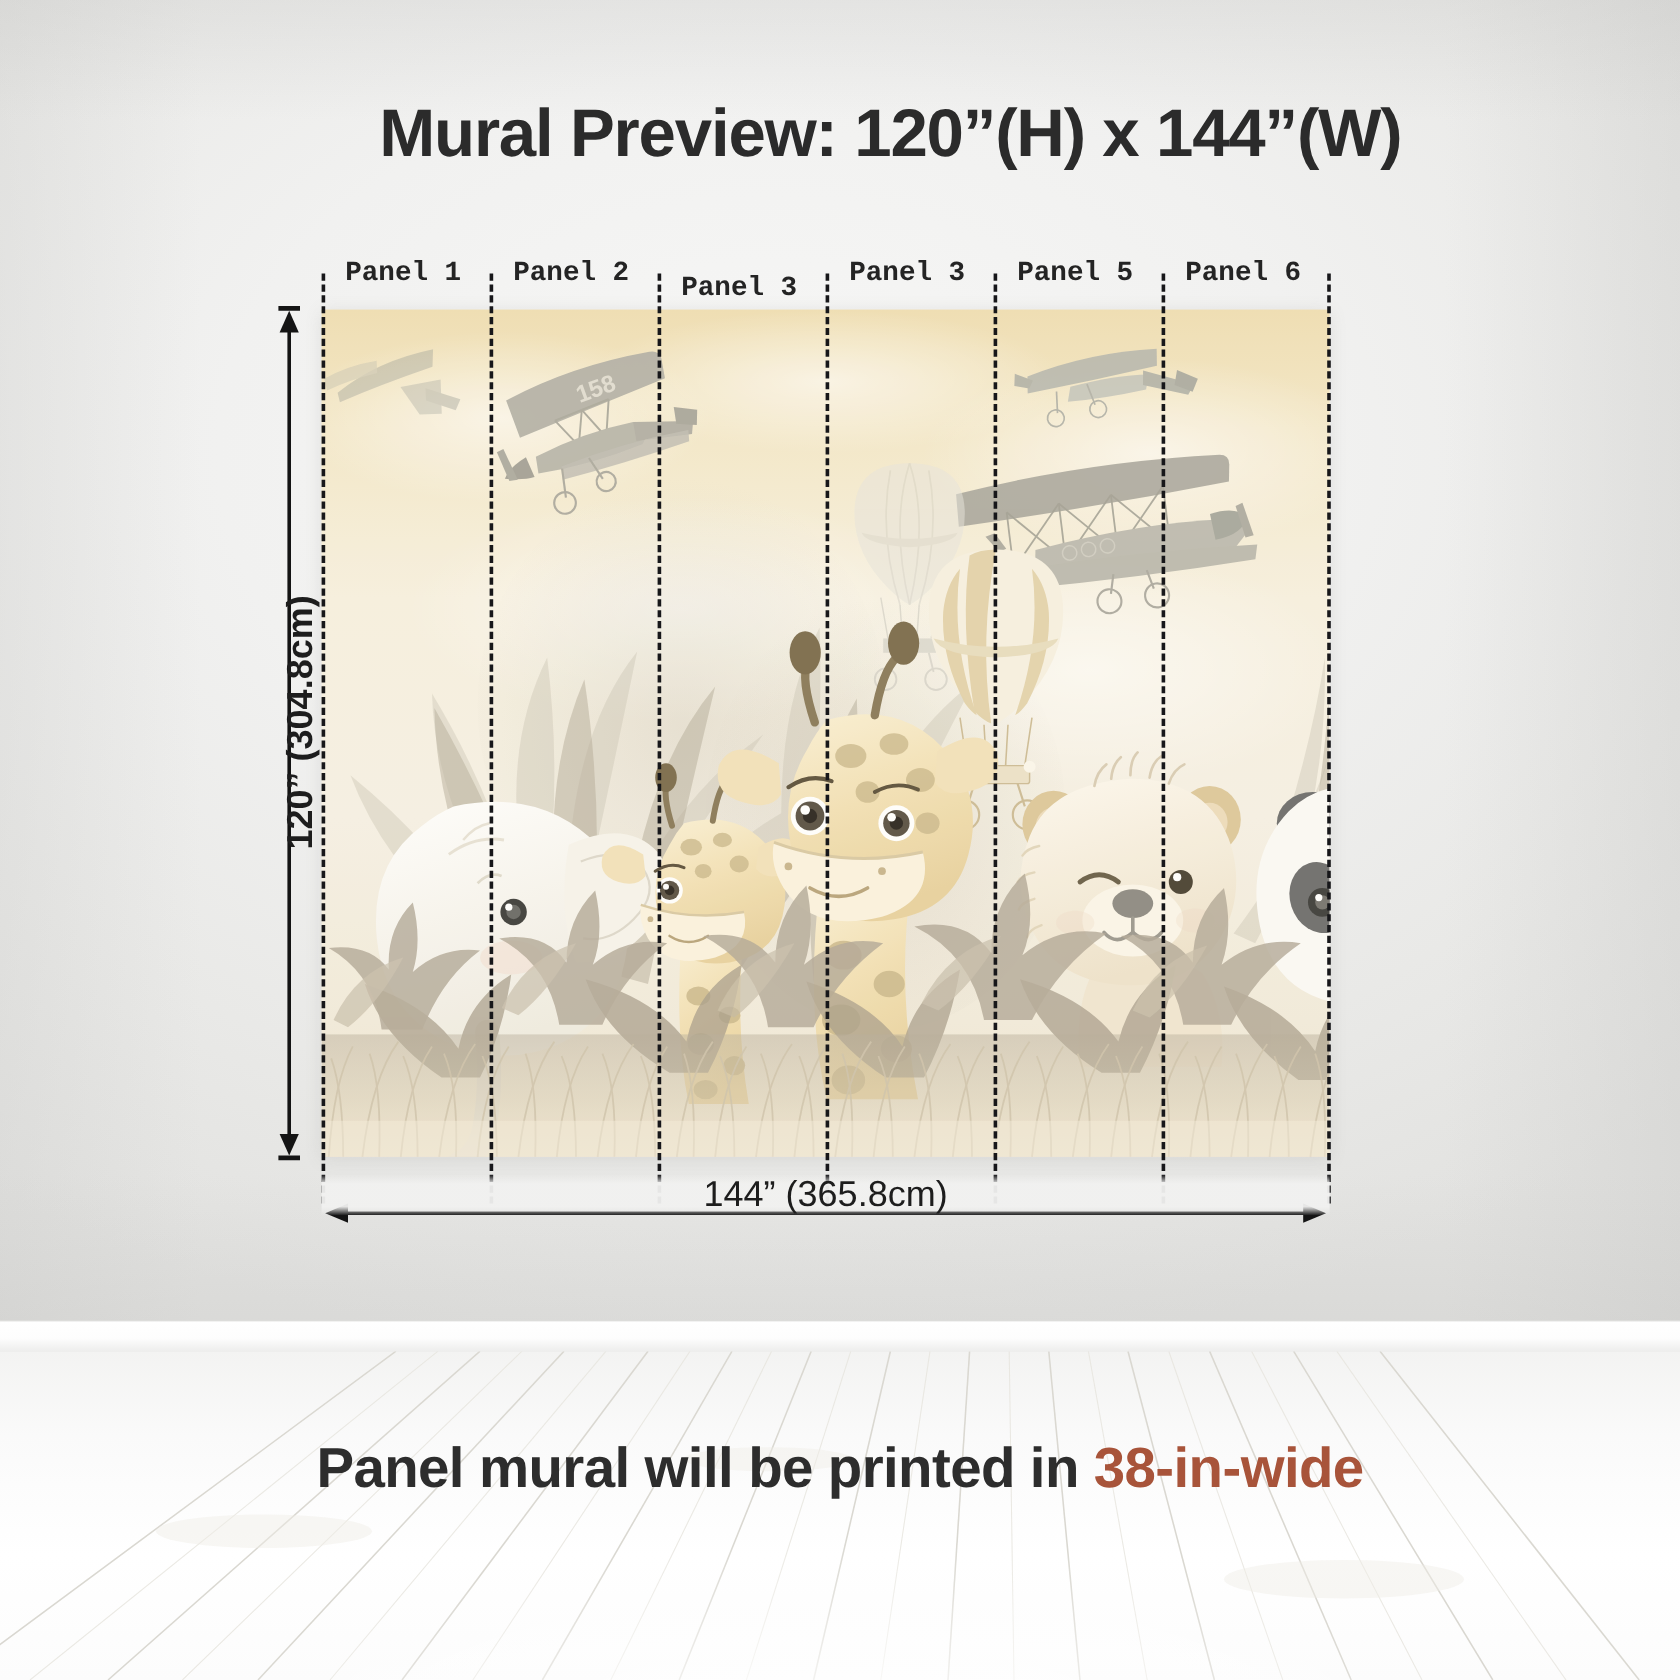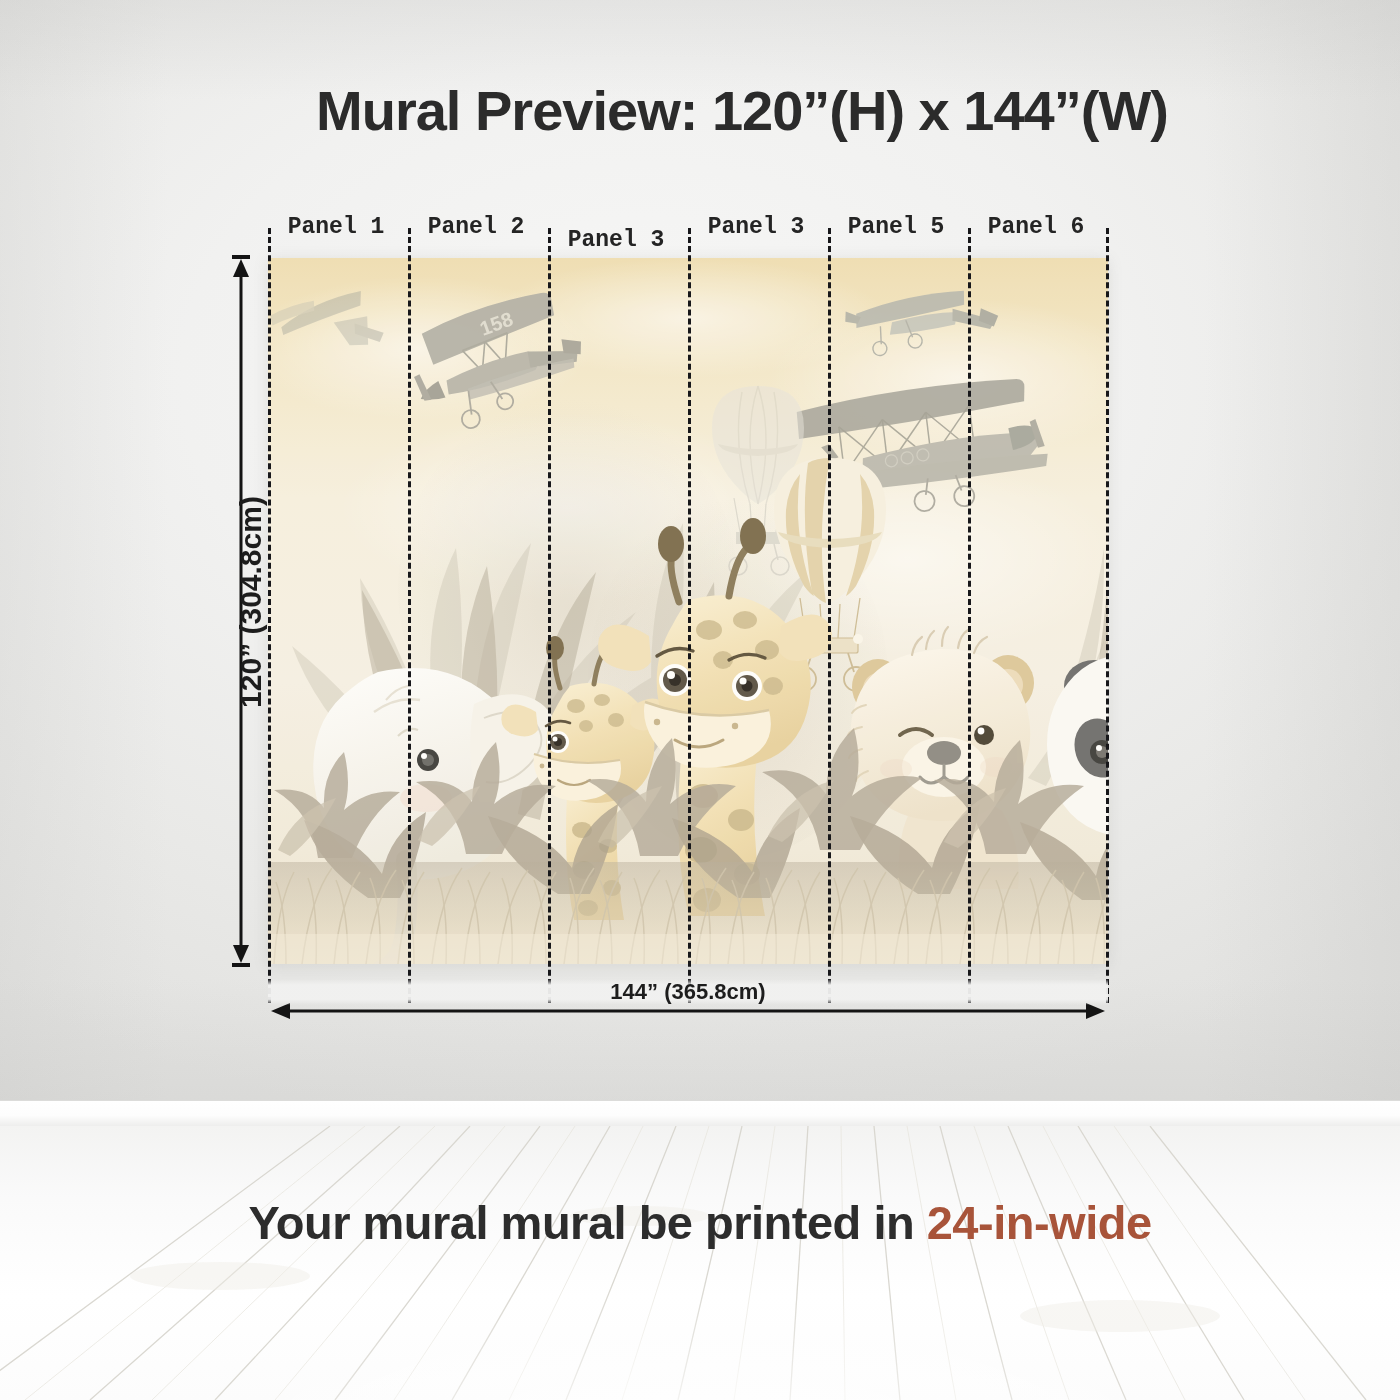--- a/index.html
+++ b/index.html
@@ -89,21 +89,21 @@
     position:absolute;left:-127px;top:330px;width:300px;
     text-align:center;
     transform:rotate(-90deg);
     font-size:30px;font-weight:700;color:#1d1d1d;
     white-space:nowrap;
   }
   .dim-h{position:absolute;left:268px;top:999px;width:840px;height:24px;}
   .dim-h svg{position:absolute;left:0;top:0;}
   .dim-h-label{
     position:absolute;left:0;top:-20px;width:840px;text-align:center;
-    font-size:22px;font-weight:700;color:#1d1d1d;
+    font-size:30px;font-weight:400;color:#1d1d1d;
     background:linear-gradient(180deg,rgba(241,241,240,0) 0%,rgba(241,241,240,.95) 22%,rgba(241,241,240,.95) 78%,rgba(241,241,240,0) 100%);
     white-space:nowrap;
   }
 
   
   .caption{
     position:absolute;left:0;top:1192px;width:1400px;
     text-align:center;
     font-size:47px;font-weight:700;color:#2d2d2d;
     line-height:1.30;
@@ -667,16 +667,16 @@
       <g fill="#efede6" opacity="0.45">
         <ellipse cx="220" cy="150" rx="90" ry="14"></ellipse>
         <ellipse cx="640" cy="90" rx="70" ry="10"></ellipse>
         <ellipse cx="1120" cy="190" rx="100" ry="16"></ellipse>
       </g>
     </svg>
     <div class="floor-glow"></div>
   </div>
 
   <div class="caption">
-    <span>Your mural mural be printed in </span><span class="hl">24-in-wide</span><br>
+    <span>Panel mural will be printed in </span><span class="hl">38-in-wide</span><br>
   </div>
 
 </div>
 
 </body></html>

